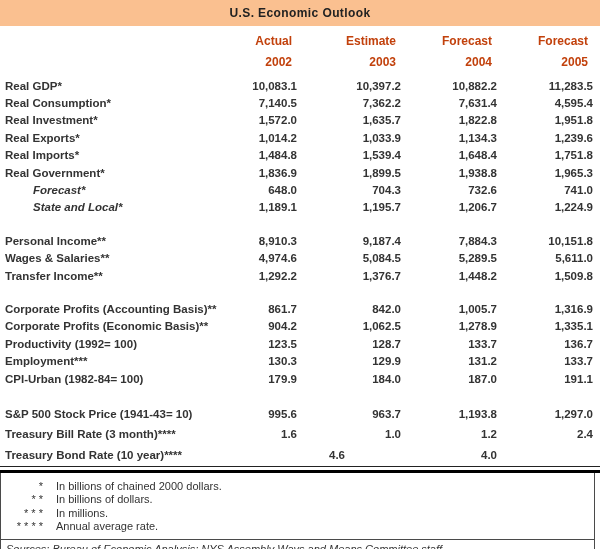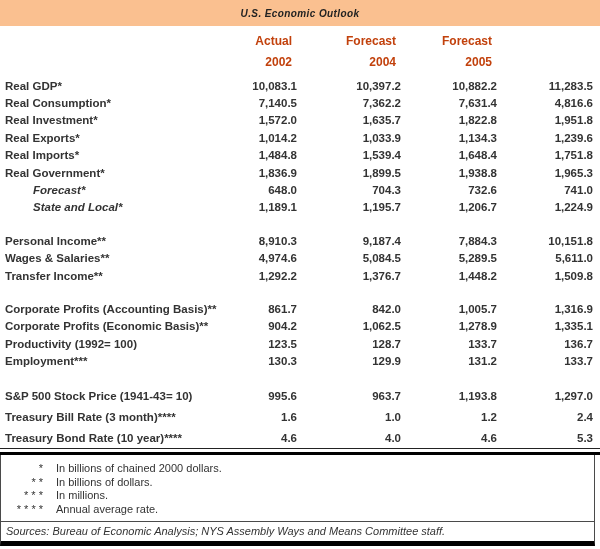--- a/index.html
+++ b/index.html
@@ -8,21 +8,21 @@
     font-family:"Liberation Sans","DejaVu Sans",sans-serif;
     color:#333333;
     -webkit-font-smoothing:antialiased;
   }
   .page { position:relative; width:600px; height:549px; overflow:hidden; background:#fff; }
 
   .title-bar {
     height:26px; background:#FAC090;
     display:flex; align-items:center; justify-content:center;
   }
-  .title { font-size:10px; font-weight:bold; color:#222; letter-spacing:0.4px;font-style:italic; }
+  .title { font-size:12px; font-weight:bold; color:#222; letter-spacing:0.4px; }
 
   .grid-row { display:grid; grid-template-columns:220px 84px 104px 96px 96px; }
 
   .header-row { margin-top:8px; }
   .hcell { text-align:right; padding-right:12px; font-weight:bold; font-size:12px; color:#c2410c; }
   .hcell .hlabel { display:block; line-height:15px; }
   .hcell .hyear  { display:block; line-height:15px; margin-top:6px; }
 
   .data-area { margin-top:7px; }
   .section + .section { margin-top:16px; }
@@ -64,20 +64,24 @@
     <span class="title">U.S. Economic Outlook</span>
   </div>
 
   <div class="grid-row header-row">
     <div class="hcell"></div>
     <div class="hcell">
       <span class="hlabel">Actual</span>
       <span class="hyear">2002</span>
     </div>
     <div class="hcell">
+      <span class="hlabel">Estimate</span>
+      <span class="hyear">2003</span>
+    </div>
+    <div class="hcell">
       <span class="hlabel">Forecast</span>
       <span class="hyear">2004</span>
     </div>
     <div class="hcell">
       <span class="hlabel">Forecast</span>
       <span class="hyear">2005</span>
     </div>
   </div>
 
   <div class="data-area" id="sections">
@@ -87,21 +91,21 @@
           <div class="cell num">10,083.1</div>
           <div class="cell num">10,397.2</div>
           <div class="cell num">10,882.2</div>
           <div class="cell num">11,283.5</div>
         </div>
         <div class="grid-row row">
           <div class="cell label">Real Consumption*</div>
           <div class="cell num">7,140.5</div>
           <div class="cell num">7,362.2</div>
           <div class="cell num">7,631.4</div>
-          <div class="cell num">4,816.6</div>
+          <div class="cell num">4,595.4</div>
         </div>
         <div class="grid-row row">
           <div class="cell label">Real Investment*</div>
           <div class="cell num">1,572.0</div>
           <div class="cell num">1,635.7</div>
           <div class="cell num">1,822.8</div>
           <div class="cell num">1,951.8</div>
         </div>
         <div class="grid-row row">
           <div class="cell label">Real Exports*</div>
@@ -184,37 +188,44 @@
           <div class="cell num">133.7</div>
           <div class="cell num">136.7</div>
         </div>
         <div class="grid-row row">
           <div class="cell label">Employment***</div>
           <div class="cell num">130.3</div>
           <div class="cell num">129.9</div>
           <div class="cell num">131.2</div>
           <div class="cell num">133.7</div>
         </div>
+        <div class="grid-row row">
+          <div class="cell label">CPI-Urban (1982-84= 100)</div>
+          <div class="cell num">179.9</div>
+          <div class="cell num">184.0</div>
+          <div class="cell num">187.0</div>
+          <div class="cell num">191.1</div>
+        </div>
       </div>
       <div class="section">
         <div class="grid-row row">
           <div class="cell label">S&amp;P 500 Stock Price (1941-43= 10)</div>
           <div class="cell num">995.6</div>
           <div class="cell num">963.7</div>
           <div class="cell num">1,193.8</div>
           <div class="cell num">1,297.0</div>
         </div>
         <div class="grid-row row">
           <div class="cell label">Treasury Bill Rate (3 month)****</div>
           <div class="cell num">1.6</div>
           <div class="cell num">1.0</div>
           <div class="cell num">1.2</div>
           <div class="cell num">2.4</div>
         </div>
-        <div class="grid-row row" style="border-bottom: 1px solid rgb(34, 34, 34);">
+        <div class="grid-row row" style="border-bottom: 1px solid rgb(34, 34, 34); gap: 48px;">
           <div class="cell label">Treasury Bond Rate (10 year)****</div>
           <div class="cell num">4.6</div>
           <div class="cell num">4.0</div>
           <div class="cell num">4.6</div>
           <div class="cell num">5.3</div>
         </div>
       </div>
     </div>
 
   <div class="thick-rule"></div>

